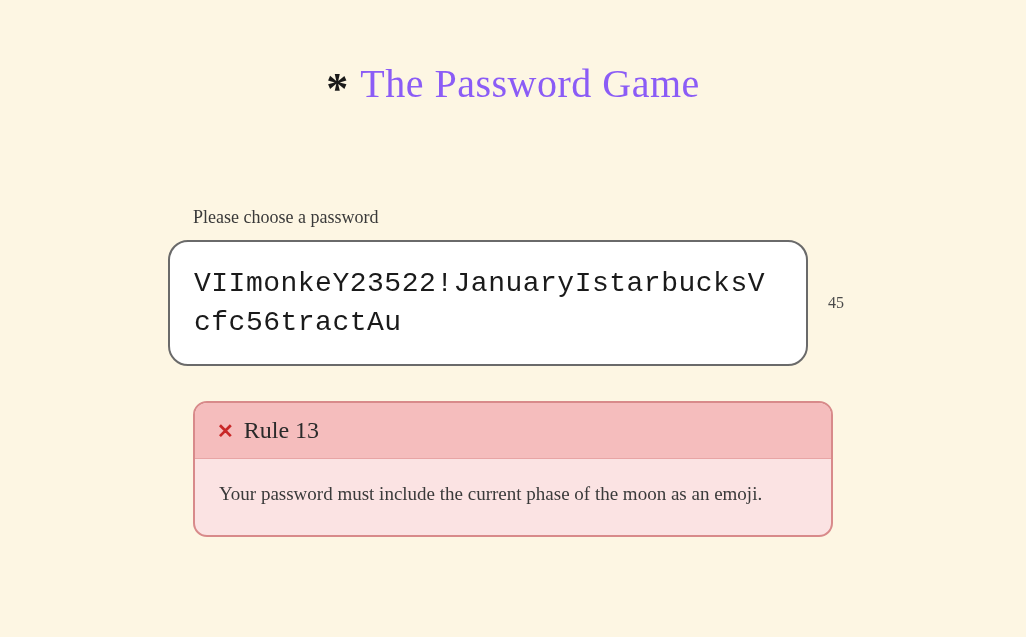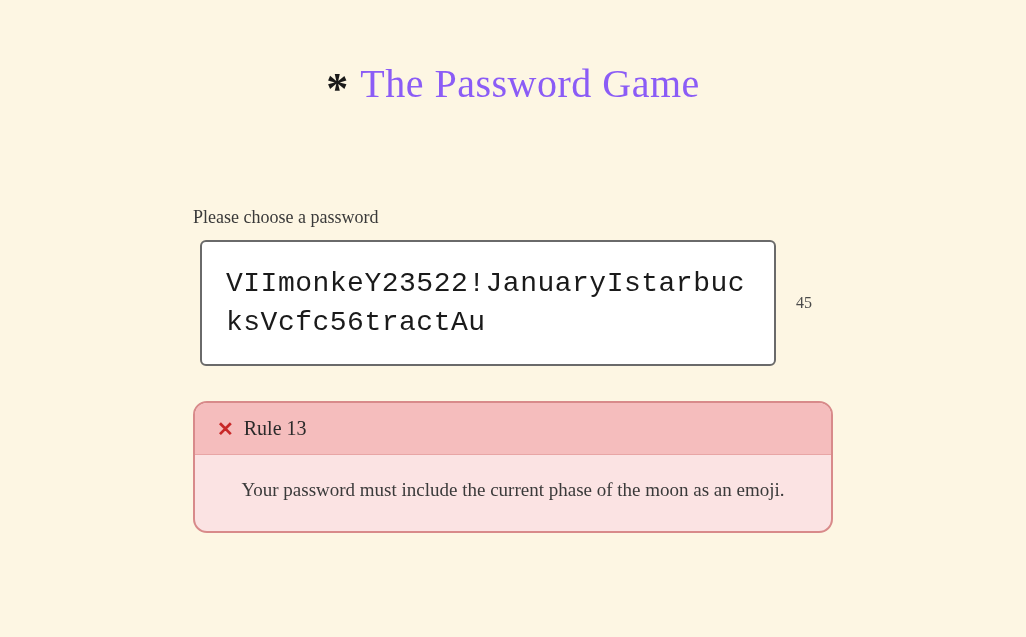--- a/index.html
+++ b/index.html
@@ -56,25 +56,25 @@
     }
     
     .input-row {
       display: flex;
       align-items: center;
       gap: 20px;
       margin-bottom: 35px;
     }
     
     .password-box {
-      width: 576px;
+      width: 640px;
       min-height: 110px;
       background: #ffffff;
       border: 2px solid #6a6a6a;
-      border-radius: 6px;
+      border-radius: 20px;
       padding: 22px 24px;
       font-family: 'Courier New', Courier, monospace;
       font-size: 28px;
       color: #1a1a1a;
       line-height: 1.4;
       word-break: break-all;
       letter-spacing: 0.5px;
     }
     
     .char-count {
@@ -101,31 +101,30 @@
     }
     
     .x-icon {
       color: #c82828;
       font-size: 20px;
       font-weight: bold;
       line-height: 1;
     }
     
     .rule-title {
-      font-size: 20px;
+      font-size: 24px;
       color: #2a2a2a;
       font-weight: 500;
     }
     
     .rule-body {
       padding: 20px 24px 26px 24px;
       font-size: 19px;
       color: #3a3a3a;
       line-height: 1.55;
-      text-align: center;
     }
   </style>
 </head>
 <body>
 
 <div class="container">
 
   <div class="title-row">
     <span class="asterisk">*</span>
     <h1 class="title">The Password Game</h1>

